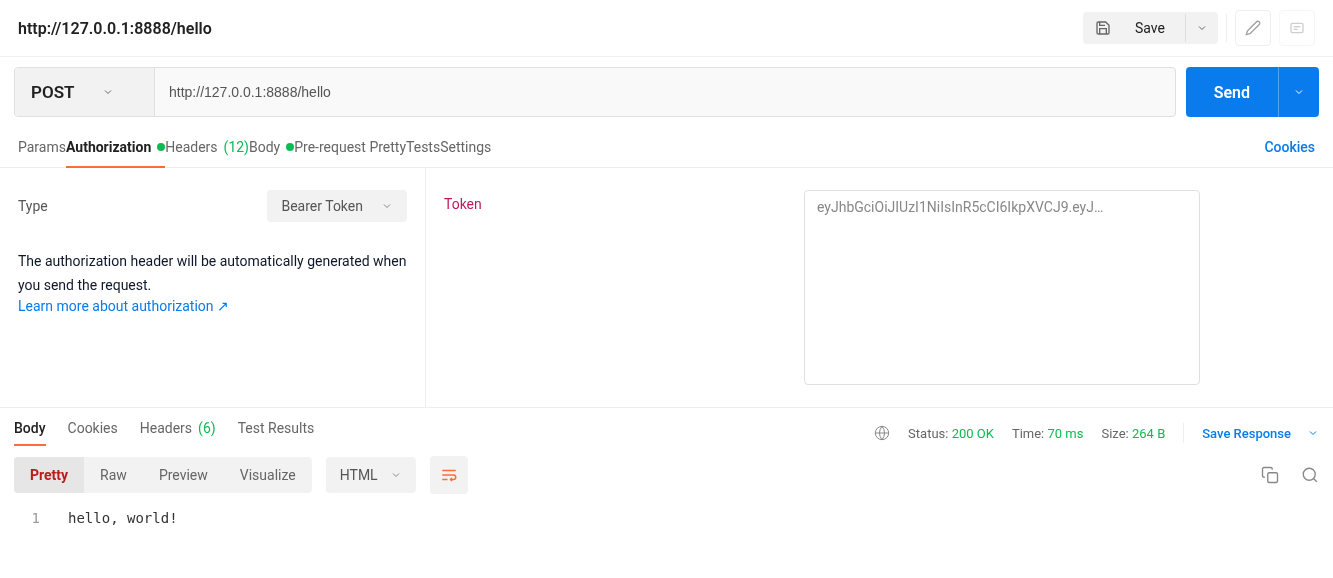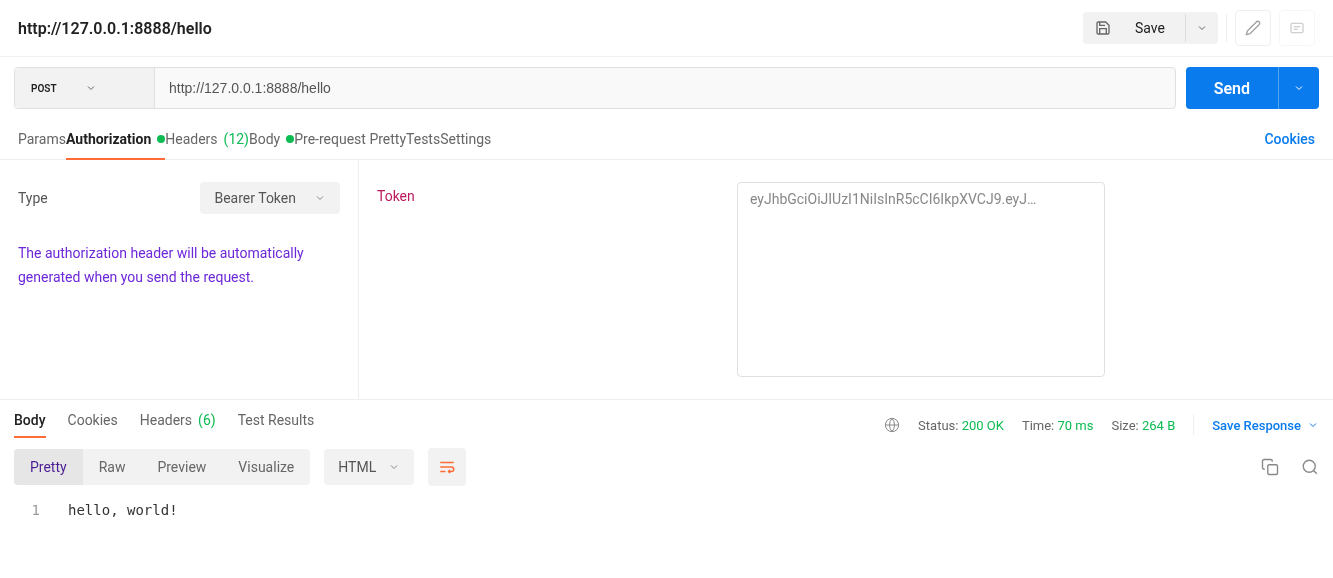--- a/index.html
+++ b/index.html
@@ -7,55 +7,55 @@
 .header-row { display: flex; align-items: center; padding: 10px 18px; border-bottom: 1px solid #f0f0f0; }
 .req-title { font-size: 16px; font-weight: 600; flex: 1; }
 .save-group { display: flex; align-items: center; gap: 8px; }
 .save-btn { display: flex; align-items: center; gap: 8px; background: #f2f2f2; border-radius: 4px; padding: 0; }
 .save-main { display: flex; align-items: center; gap: 24px; padding: 8px 12px; cursor: pointer; }
 .save-caret { padding: 8px 10px; border-left: 1px solid #ddd; cursor: pointer; }
 .icon-btn { width: 36px; height: 36px; border: 1px solid #eee; border-radius: 4px; display: flex; align-items: center; justify-content: center; cursor: pointer; background: #fff; }
 .icon-btn svg { stroke: #a0a0a0; }
 .request-row { display: flex; gap: 10px; padding: 10px 14px; align-items: stretch; }
 .method-url { display: flex; flex: 1; border: 1px solid #e0e0e0; background: #f9f9f9; border-radius: 4px; overflow: hidden; }
-.method-select { display: flex; align-items: center; gap: 28px; padding: 14px 16px; font-weight: 600; font-size: 10px; border-right: 1px solid #e0e0e0; background: #f2f2f2; cursor: pointer; min-width: 140px; }
+.method-select { display: flex; align-items: center; gap: 28px; padding: 14px 16px; font-weight: 600; font-size: 17px; border-right: 1px solid #e0e0e0; background: #f2f2f2; cursor: pointer; min-width: 140px; }
 .url-input { flex: 1; border: none; background: transparent; padding: 0 14px; font-size: 14px; color: #555; outline: none; }
 .send-group { display: flex; background: #097bed; border-radius: 4px; overflow: hidden; }
 .send-btn { color: #fff; font-weight: 600; font-size: 16px; padding: 0 28px; display: flex; align-items: center; cursor: pointer; }
 .send-caret { color: #fff; padding: 0 14px; display: flex; align-items: center; border-left: 1px solid rgba(255,255,255,0.3); cursor: pointer; }
 .tabs-row { display: flex; align-items: center; padding: 0 18px; border-bottom: 1px solid #eee; }
 .tabs-left { display: flex; flex: 1; }
 .tab { padding: 12px 0; color: #666; cursor: pointer; display: flex; align-items: center; gap: 6px; position: relative; }
 .tab.active { color: #212121; font-weight: 700; }
 .tab.active::after { content: ""; position: absolute; left: 0; right: 0; bottom: -1px; height: 2px; background: #ff6c37; }
 .dot { width: 8px; height: 8px; border-radius: 50%; background: #0cbb52; display: inline-block; }
 .count { color: #0cbb52; }
 .cookies-link { color: #097bed; cursor: pointer; font-weight: 500; }
 .auth-panel { display: flex; border-bottom: 1px solid #eee; min-height: 240px; }
-.auth-left { width: 359px; border-right: 1px solid #eee; padding: 22px 18px; }
+.auth-left { width: 426px; border-right: 1px solid #eee; padding: 22px 18px; }
 .type-row { display: flex; align-items: center; justify-content: space-between; margin-bottom: 28px; }
 .type-label { color: #555; }
 .type-select { display: flex; align-items: center; gap: 18px; background: #f2f2f2; border-radius: 4px; padding: 8px 14px; cursor: pointer; color: #555; }
-.helper-text { color: #6d28d9; line-height: 1.7; }
+.helper-text { color: #0f172a; line-height: 1.7; }
 .learn-link { color: #097bed; cursor: pointer; }
 .auth-right { flex: 1; padding: 22px 18px; display: flex; gap: 40px; }
 .token-label { color: #be185d; padding-top: 6px; min-width: 320px; }
-.token-input { border: 1px solid #e0e0e0; border-radius: 4px; padding: 8px 12px; width: 368px; color: #888; background: #fff; overflow: hidden; white-space: nowrap; }
+.token-input { border: 1px solid #e0e0e0; border-radius: 4px; padding: 8px 12px; width: 396px; color: #888; background: #fff; overflow: hidden; white-space: nowrap; }
 .response-tabs { display: flex; align-items: center; padding: 12px 14px 0 14px; gap: 22px; }
 .resp-tabs-left { display: flex; gap: 22px; flex: 1; }
 .rtab { color: #666; cursor: pointer; padding-bottom: 10px; position: relative; display: flex; gap: 6px; }
 .rtab.active { color: #212121; font-weight: 500; }
 .rtab.active::after { content: ""; position: absolute; left: 0; right: 0; bottom: 0; height: 2px; background: #ff6c37; }
 .resp-meta { display: flex; align-items: center; gap: 18px; color: #666; font-size: 13px; }
 .resp-meta .ok { color: #0cbb52; }
-.save-resp { color: #097bed; cursor: pointer; font-weight: 500; display: flex; align-items: center; gap: 6px; }
+.save-resp { color: #097bed; cursor: pointer; font-weight: 500; display: flex; align-items: center; gap: 16px; }
 .viewer-row { display: flex; align-items: center; gap: 14px; padding: 10px 14px; }
 .view-group { display: flex; background: #f2f2f2; border-radius: 4px; overflow: hidden; }
 .view-btn { padding: 10px 16px; color: #666; cursor: pointer; }
-.view-btn.active { background: #e6e6e6; color: #4c1d95; font-weight: 400; }
+.view-btn.active { background: #e6e6e6; color: #b91c1c; font-weight: 700; }
 .format-select { display: flex; align-items: center; gap: 12px; background: #f2f2f2; border-radius: 4px; padding: 10px 14px; cursor: pointer; color: #555; }
 .wrap-btn { width: 38px; height: 38px; background: #f2f2f2; border-radius: 4px; display: flex; align-items: center; justify-content: center; cursor: pointer; }
 .viewer-icons { margin-left: auto; display: flex; gap: 22px; }
 .code-area { padding: 6px 14px 14px 14px; font-family: Consolas, Monaco, monospace; }
 .code-line { display: flex; gap: 28px; }
 .line-num { color: #9b9b9b; width: 26px; text-align: right; }
 .line-txt { color: #333; }
 svg { display: block; }
 </style>
 </head>
@@ -142,20 +142,21 @@
     <div class="type-row">
       <span class="type-label">Type</span>
       <div class="type-select">
         <span>Bearer Token</span>
         <svg width="12" height="12" viewBox="0 0 24 24" fill="none" stroke="#888" stroke-width="2">
             <polyline points="6 9 12 15 18 9"></polyline>
           </svg>
       </div>
     </div>
     <div class="helper-text">The authorization header will be automatically generated when you send the request.</div>
+    <div class="learn-link">Learn more about authorization ↗</div>
   </div>
   <div class="auth-right">
     <div class="token-label">Token</div>
     <div class="token-input">eyJhbGciOiJIUzI1NiIsInR5cCI6IkpXVCJ9.eyJ…</div>
   </div>
 </div>
 
 <div class="response-tabs">
   <div class="resp-tabs-left">
     <div class="rtab active">Body</div>

